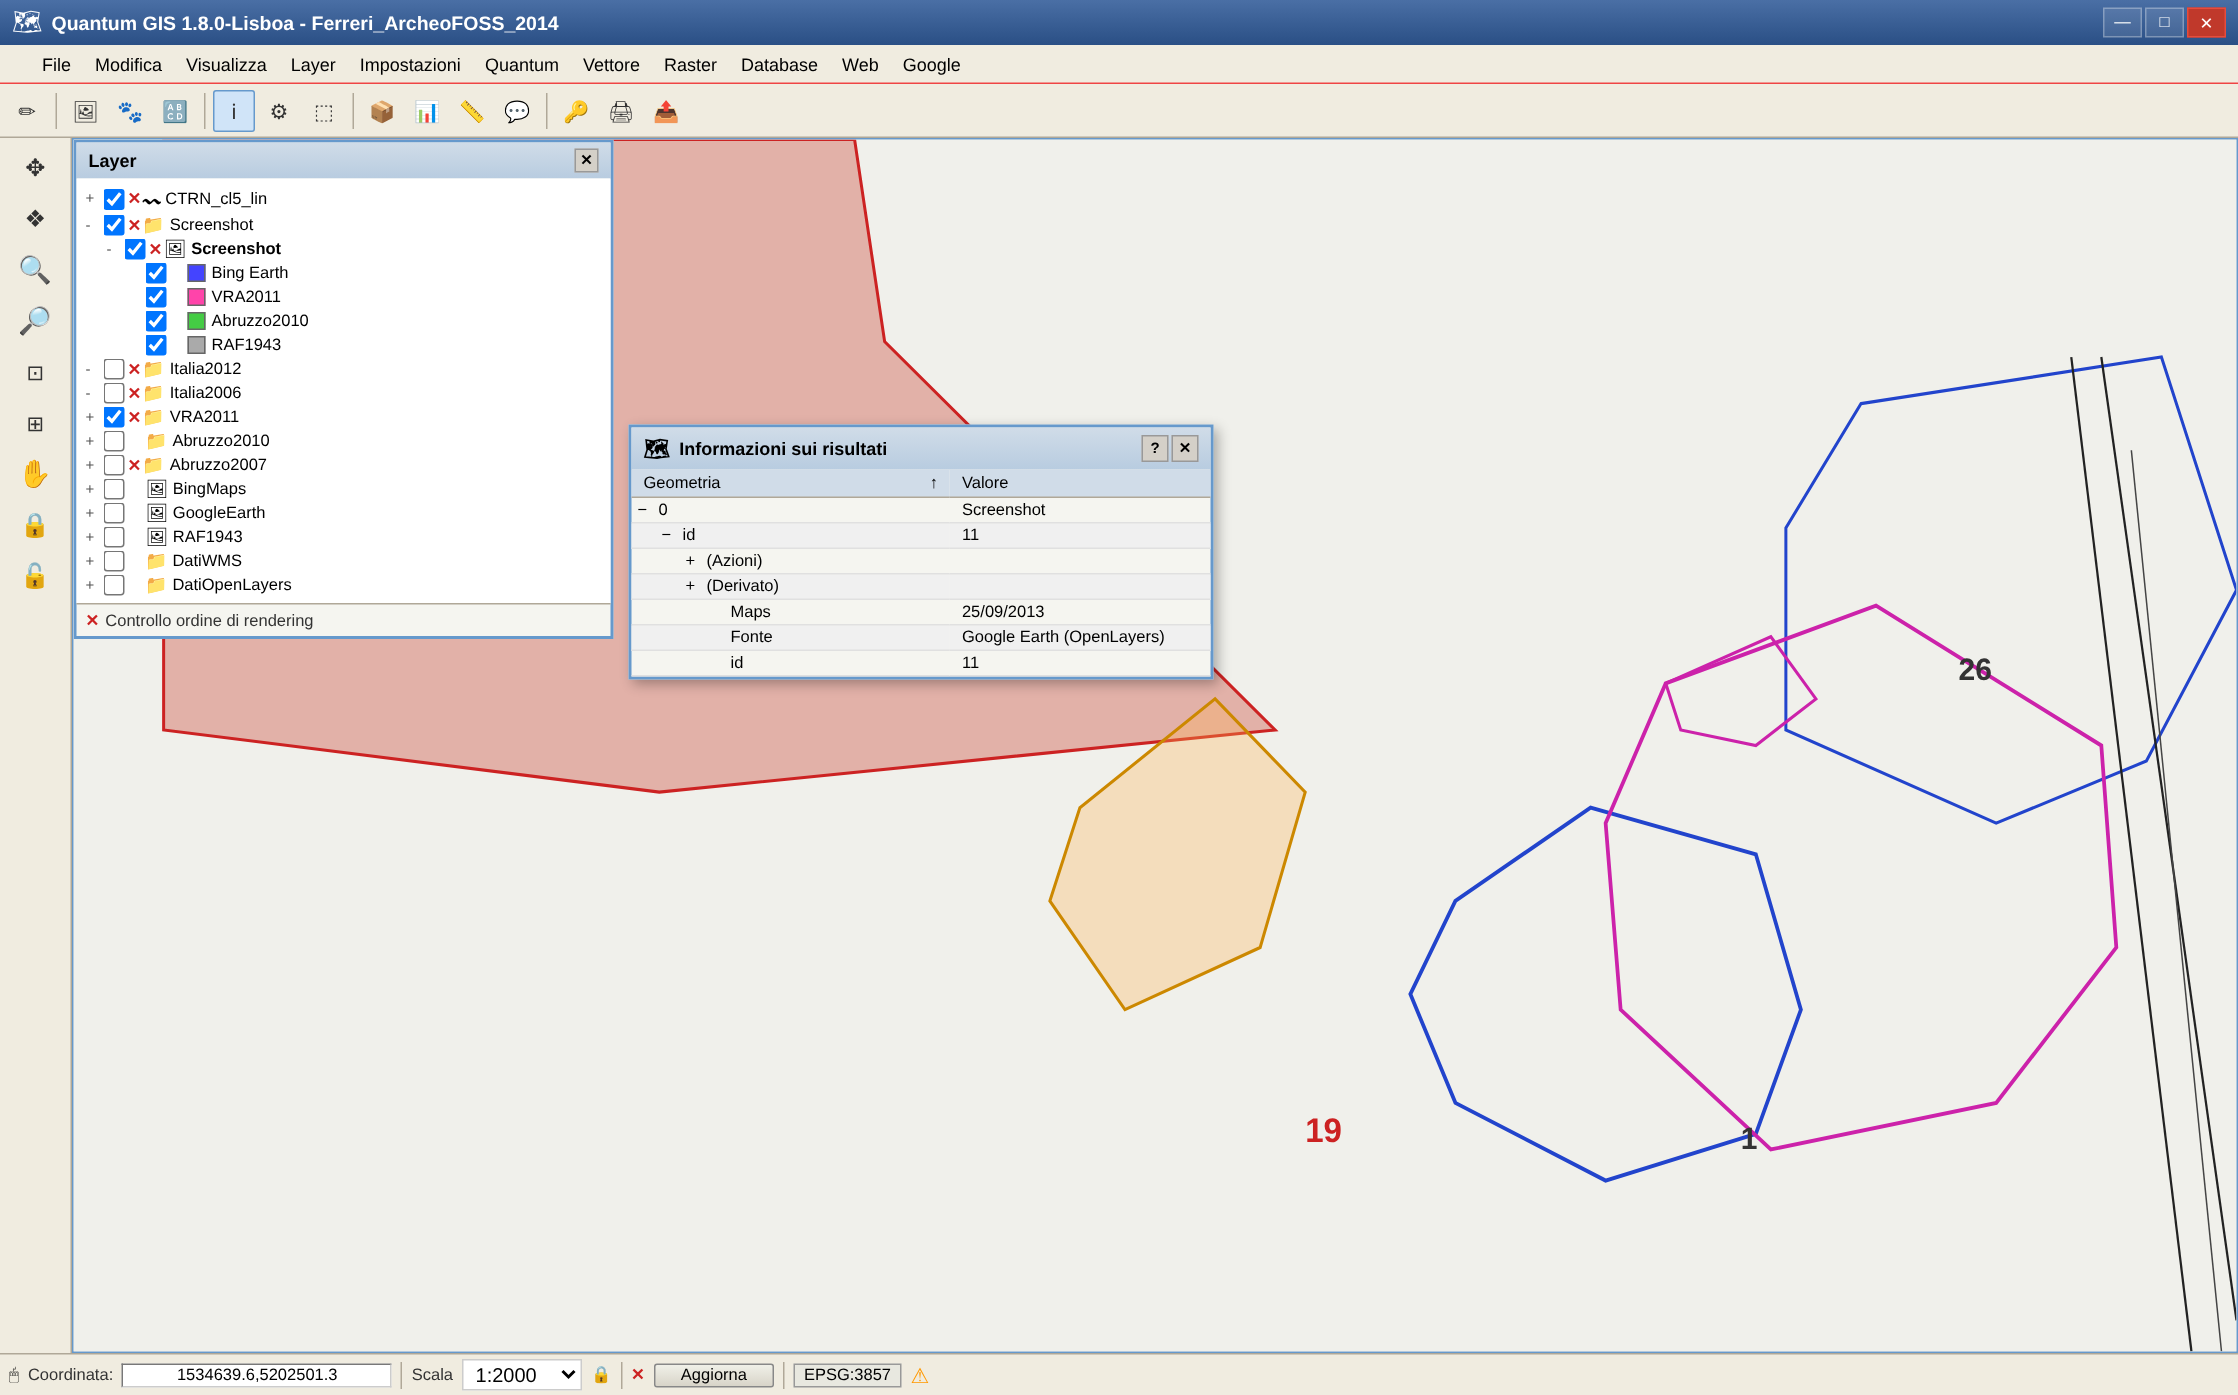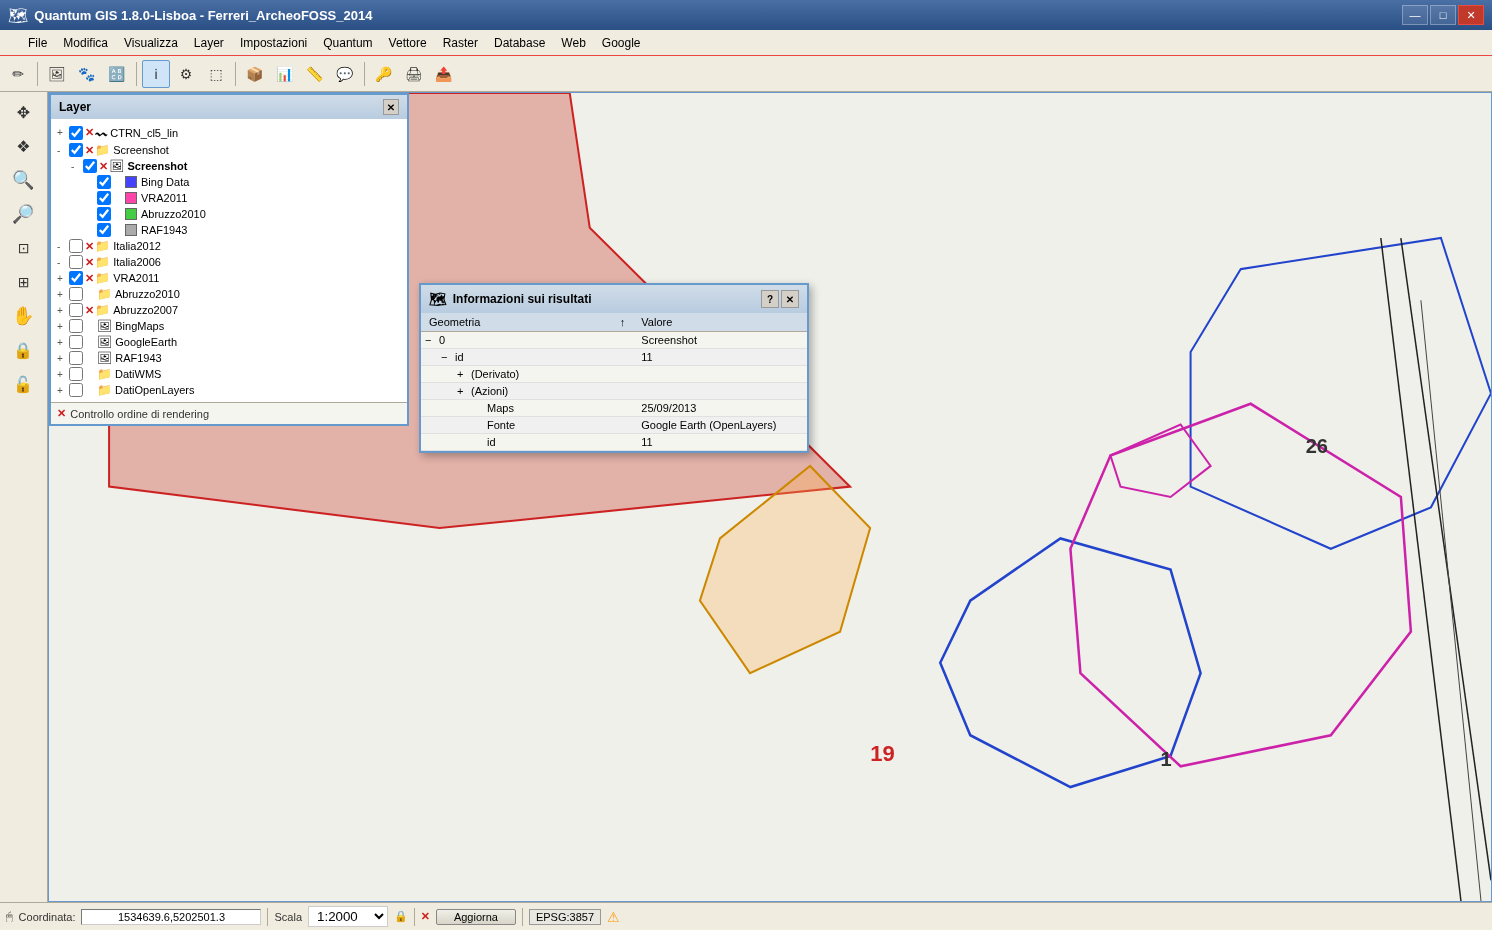--- a/index.html
+++ b/index.html
@@ -378,21 +378,21 @@
             <input type="checkbox" class="layer-cb" checked="" style="">
             <span style="color: rgb(204, 34, 34); font-weight: bold; font-size: 11px; margin-right: 1px;">✕</span>
             <span style="font-size: 12px; margin-right: 3px;">🖼</span>
             <span style="font-weight: bold;">Screenshot</span>
           </div>
           <div class="layer-row layer-indent-2">
             <span style="width: 12px; display: inline-block;"></span>
             <input type="checkbox" class="layer-cb" checked="" style="">
             <span style="width: 12px; display: inline-block;"></span>
             <span class="layer-color-box" style="background: rgb(68, 68, 255);"></span>
-            <span>Bing Data</span>
+            <span>Bing Earth</span>
           </div>
           <div class="layer-row layer-indent-2">
             <span style="width: 12px; display: inline-block;"></span>
             <input type="checkbox" class="layer-cb" checked="" style="">
             <span style="width: 12px; display: inline-block;"></span>
             <span class="layer-color-box" style="background: rgb(255, 68, 170);"></span>
             <span>VRA2011</span>
           </div>
           <div class="layer-row layer-indent-2">
             <span style="width: 12px; display: inline-block;"></span>
@@ -510,25 +510,25 @@
 
         <tr>
               <td style="padding-left: 4px;"><span style="display: inline-block; width: 14px; font-size: 11px; cursor: pointer;">−</span><span>0</span></td>
               <td>Screenshot</td>
             </tr>
             <tr>
               <td style="padding-left: 20px;"><span style="display: inline-block; width: 14px; font-size: 11px; cursor: pointer;">−</span><span>id</span></td>
               <td>11</td>
             </tr>
             <tr>
+              <td style="padding-left: 36px;"><span style="display: inline-block; width: 14px; font-size: 11px; cursor: pointer;">+</span><span>(Azioni)</span></td>
+              <td></td>
+            </tr>
+            <tr>
               <td style="padding-left: 36px;"><span style="display: inline-block; width: 14px; font-size: 11px; cursor: pointer;">+</span><span>(Derivato)</span></td>
-              <td></td>
-            </tr>
-            <tr>
-              <td style="padding-left: 36px;"><span style="display: inline-block; width: 14px; font-size: 11px; cursor: pointer;">+</span><span>(Azioni)</span></td>
               <td></td>
             </tr>
             <tr>
               <td style="padding-left: 52px;"><span style="display: inline-block; width: 14px;"></span><span>Maps</span></td>
               <td>25/09/2013</td>
             </tr>
             <tr>
               <td style="padding-left: 52px;"><span style="display: inline-block; width: 14px;"></span><span>Fonte</span></td>
               <td>Google Earth (OpenLayers)</td>
             </tr>

